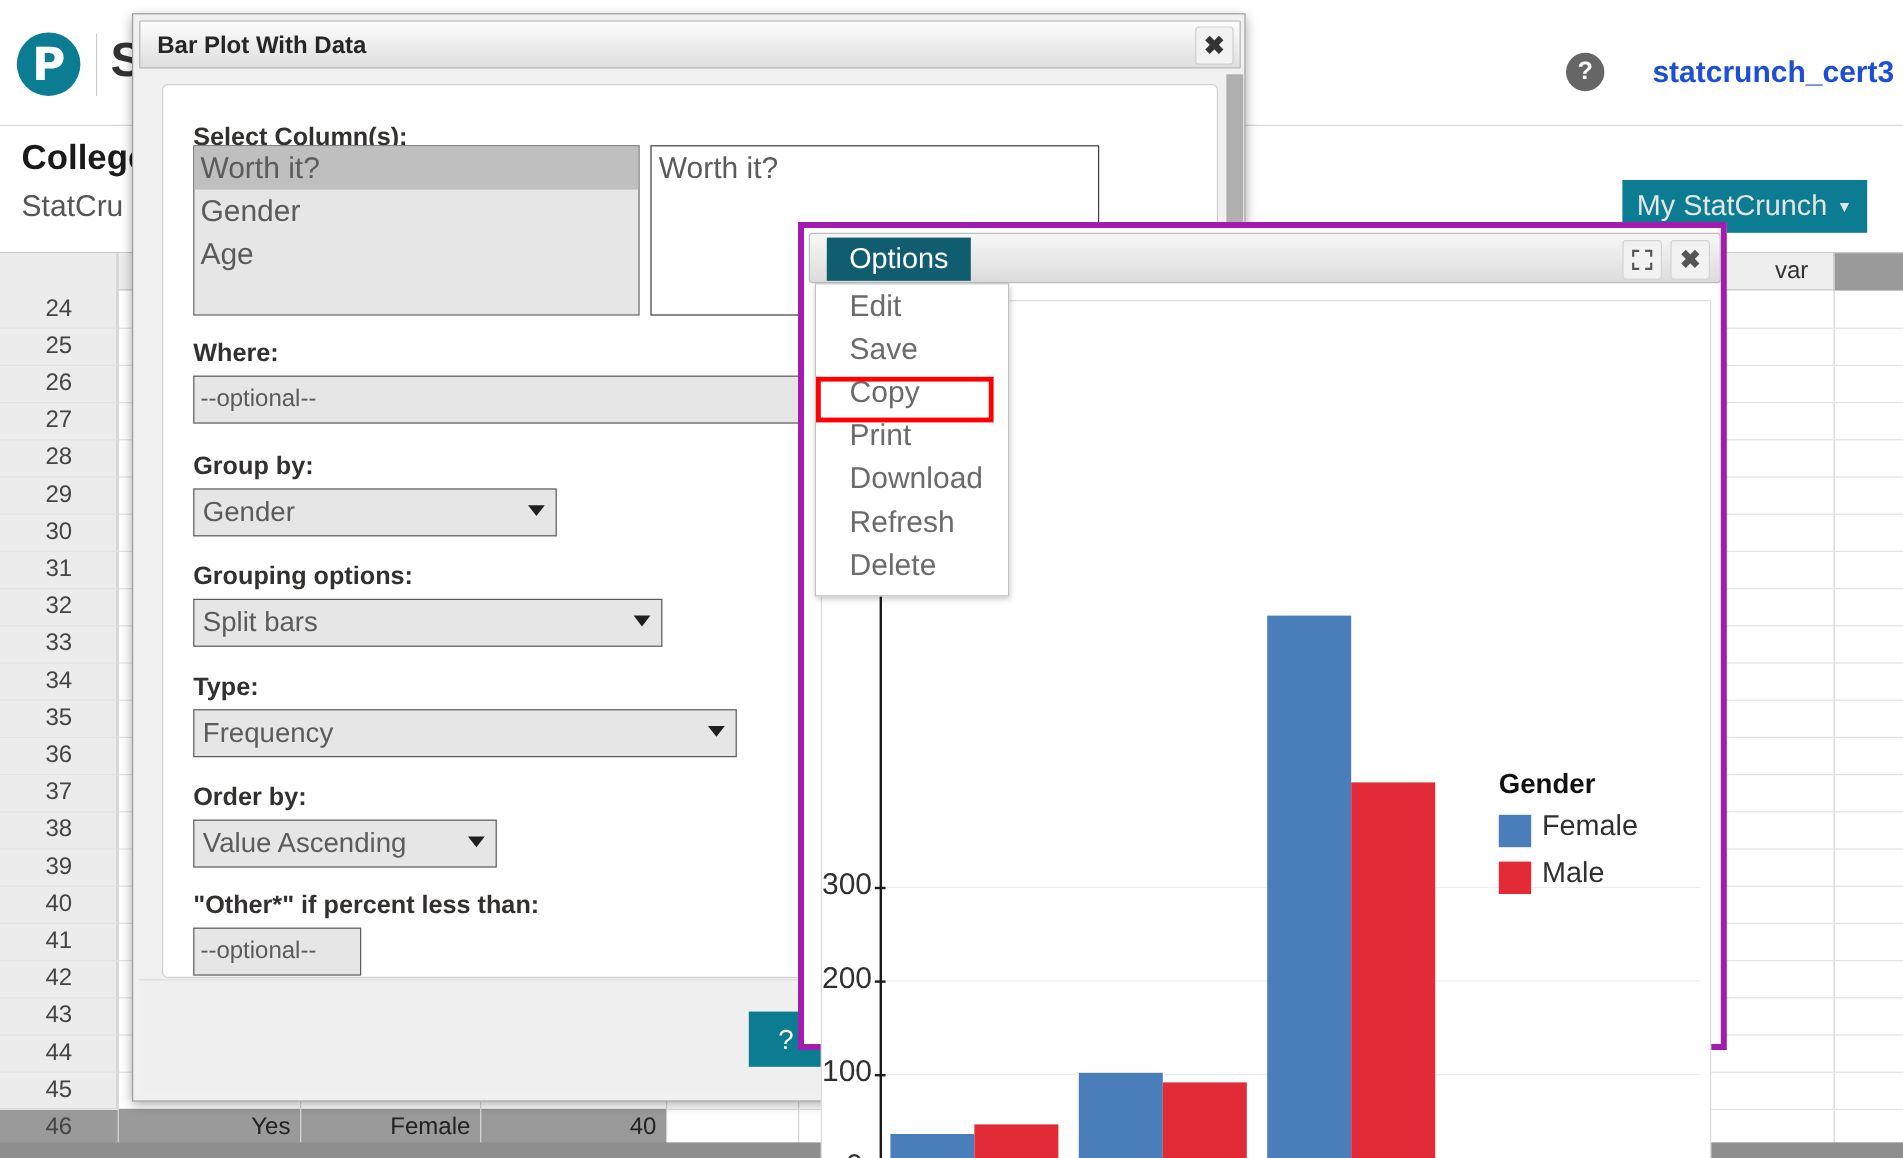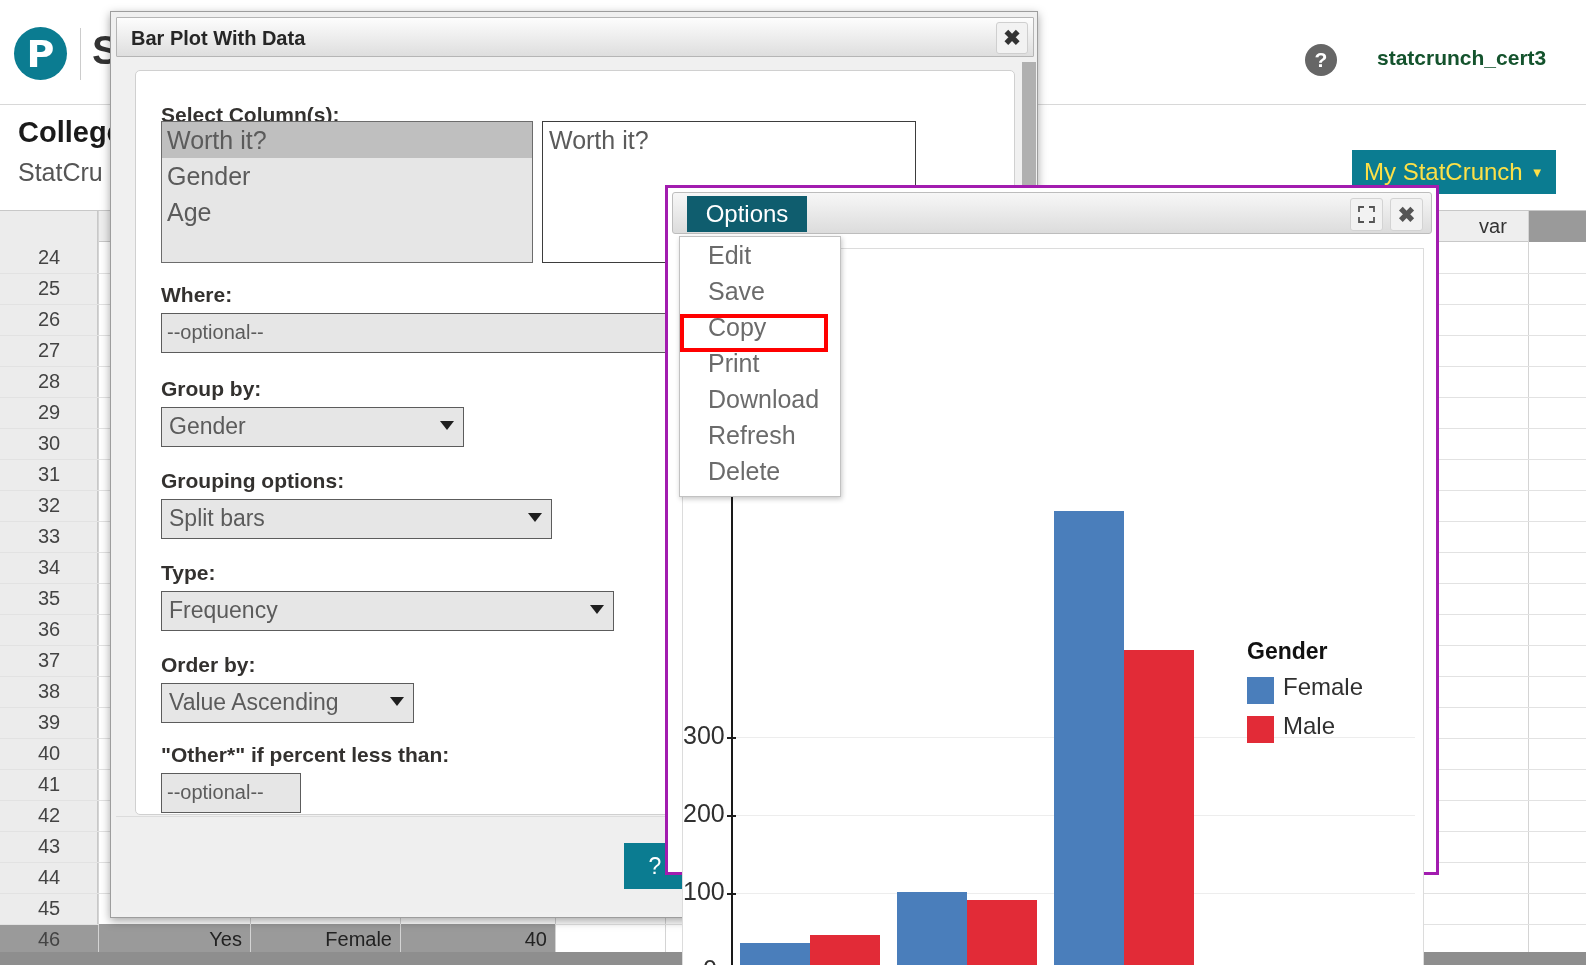--- a/index.html
+++ b/index.html
@@ -31,34 +31,34 @@
     font-size:40px; font-weight:bold; color:#333; letter-spacing:-1px;
   }
   #help-circle {
     position:absolute; left:1305px; top:44px; width:32px; height:32px;
     border-radius:50%; background:#666; color:#fff;
     font-size:21px; font-weight:bold;
     display:flex; align-items:center; justify-content:center;
   }
   #account-name {
     position:absolute; left:1377px; top:46px;
-    font-size:21px; font-weight:bold; color:#14532d;
+    font-size:25px; font-weight:bold; color:#1d4ed8;
   }
 
   #page-title {
     position:absolute; left:18px; top:116px;
     font-size:29px; font-weight:bold; color:#1a1a1a;
   }
   #page-subtitle {
     position:absolute; left:18px; top:158px;
     font-size:25px; color:#555;
   }
   #mystatcrunch-btn {
     position:absolute; left:1352px; top:150px; width:204px; height:44px;
-    background:#0b7c91; color:#fde047;
+    background:#0b7c91; color:#e5e5e5;
     font-size:24px; display:flex; align-items:center; padding-left:12px;
     cursor:pointer;
   }
   #mystatcrunch-btn .caret { margin-left:8px; font-size:13px; }
 
   
   #sheet {
     position:absolute; left:0; top:210px; width:1586px; height:755px;
     background:#ffffff; border-top:1px solid #c8c8c8;
   }
@@ -161,21 +161,21 @@
   }
   .bp-btn {
     position:absolute; height:46px; background:#0b7c91; color:#ffffff;
     font-size:23px; display:flex; align-items:center; justify-content:center;
     cursor:pointer;
   }
 
   
   #chart-win {
     position:absolute; left:665px; top:185px; width:774px; height:690px;
-    background:#ffffff; border:3px solid #a21caf;
+    background:#ffffff; border:5px solid #a21caf;
   }
   #chart-titlebar {
     position:absolute; left:4px; top:4px; width:760px; height:42px;
     background:linear-gradient(#f7f7f7,#dcdcdc);
     border:1px solid #bdbdbd; border-radius:3px;
   }
   #options-btn {
     position:absolute; left:14px; top:3px; width:120px; height:36px;
     background:#0f5d6e; color:#ffffff;
     font-size:24px; display:flex; align-items:center; justify-content:center;

